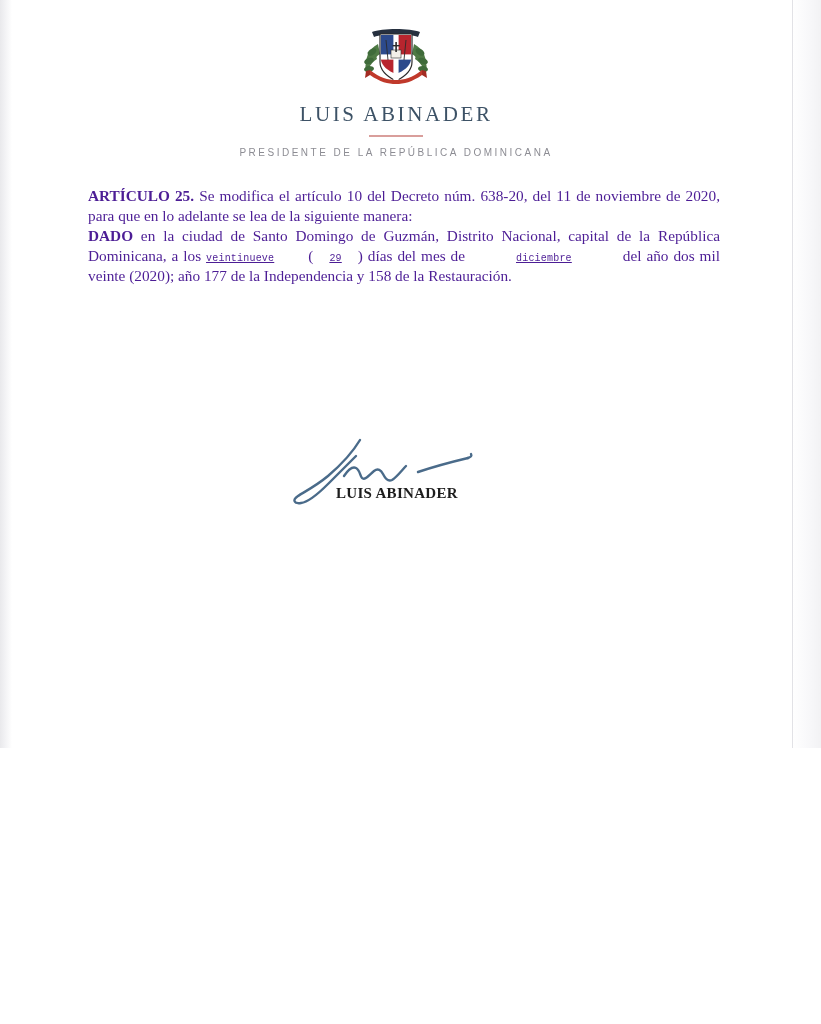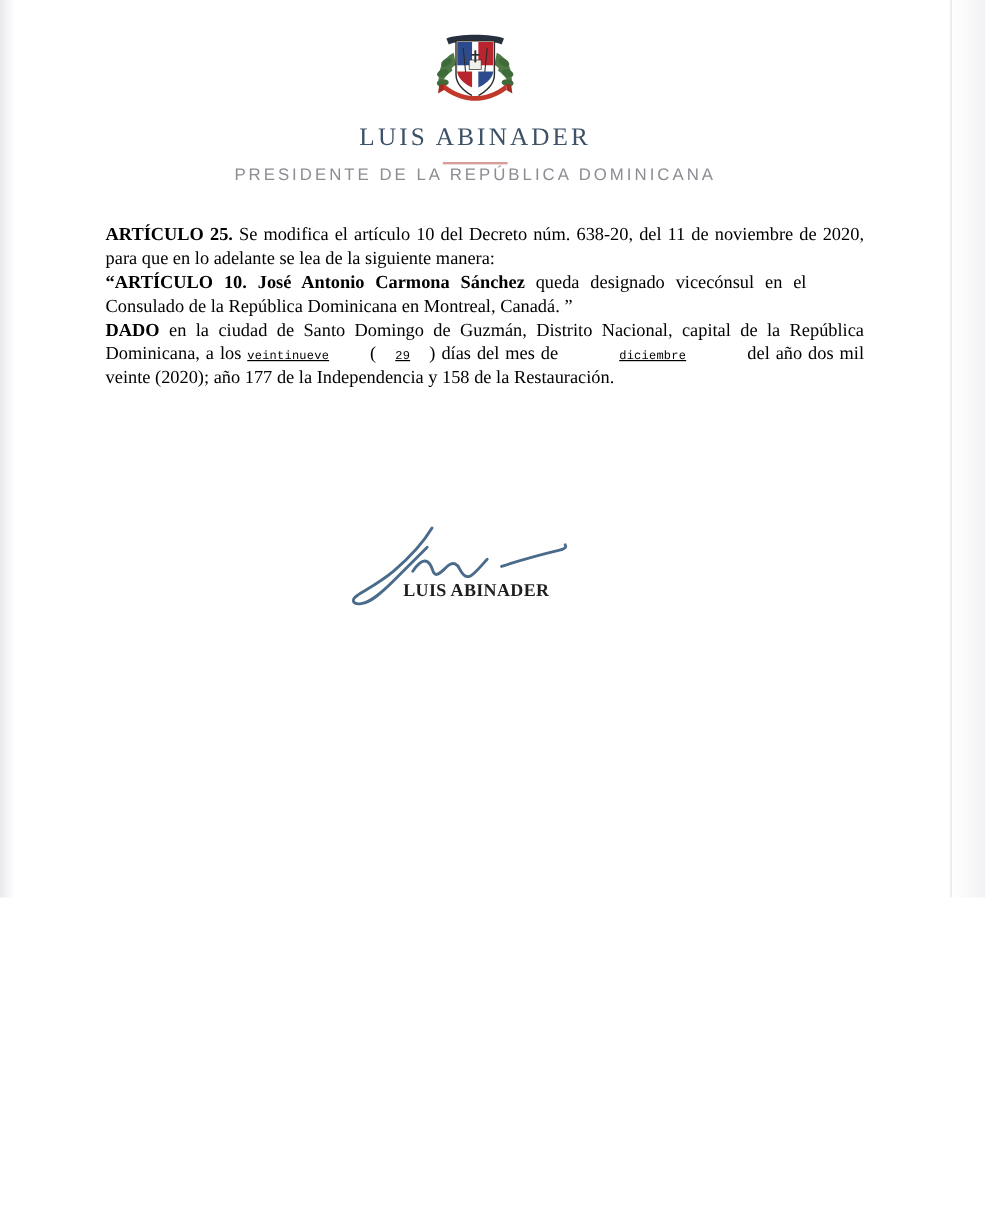--- a/index.html
+++ b/index.html
@@ -69,34 +69,35 @@
     color: #3d5266;
     font-weight: 400;
   }
   .name-rule {
     width: 54px;
     height: 2px;
     background: #d99e9b;
     margin: 8px auto 0;
   }
   .pres-sub {
+    margin-top: 10px;
     font-family: "Liberation Sans", sans-serif;
-    font-size: 14px;
+    font-size: 10px;
     letter-spacing: 2.5px;
     color: #8c8c93;
     font-weight: 400;
   }
 
   
   .body-wrap {
     position: absolute;
     left: 88px;
     top: 186px;
     width: 632px;
-    color: #000000;
+    color: #4c1d95;
     font-size: 15.3px;
     line-height: 1.30;
   }
   p.para {
     margin: 0 0 0 0;
     text-align: justify;
     text-justify: inter-word;
   }
   .b { font-weight: bold; }
 
@@ -232,23 +233,20 @@
 
     <div class="pres-sub">PRESIDENTE DE LA REPÚBLICA DOMINICANA</div>
   </div>
 
   <div class="body-wrap">
 
     <p class="para para-art25">
       <span class="b">ARTÍCULO 25.</span><span> Se modifica el artículo 10 del Decreto núm. 638-20, del 11 de noviembre de 2020, para que en lo adelante se lea de la siguiente manera:</span>
     </p>
 
-    <p class="para quote-block">
-      <span class="b">“</span><span class="b">ARTÍCULO 10. José Antonio Carmona Sánchez</span><span> queda designado vicecónsul en el Consulado de la República Dominicana en Montreal, Canadá. </span><span>”</span>
-    </p>
 
 
     <p class="para para-dado">
       <span class="b">DADO</span><span> en la ciudad de Santo Domingo de Guzmán, Distrito Nacional, capital de la República Dominicana, a los </span><span class="tw">veintinueve</span><span class="gap-md"></span><span>(</span><span class="gap-sm"></span><span class="tw">29</span><span class="gap-sm"></span><span>)</span><span> días del mes de </span><span class="gap-lg"></span><span class="tw">diciembre</span><span class="gap-lg"></span><span> del año dos mil veinte (2020); año 177 de la Independencia y 158 de la Restauración.</span>
     </p>
   </div>
 
   <div class="sig-area">
     <div class="sig-ink">
       <svg width="210" height="78" viewBox="0 0 210 78" xmlns="http://www.w3.org/2000/svg">

